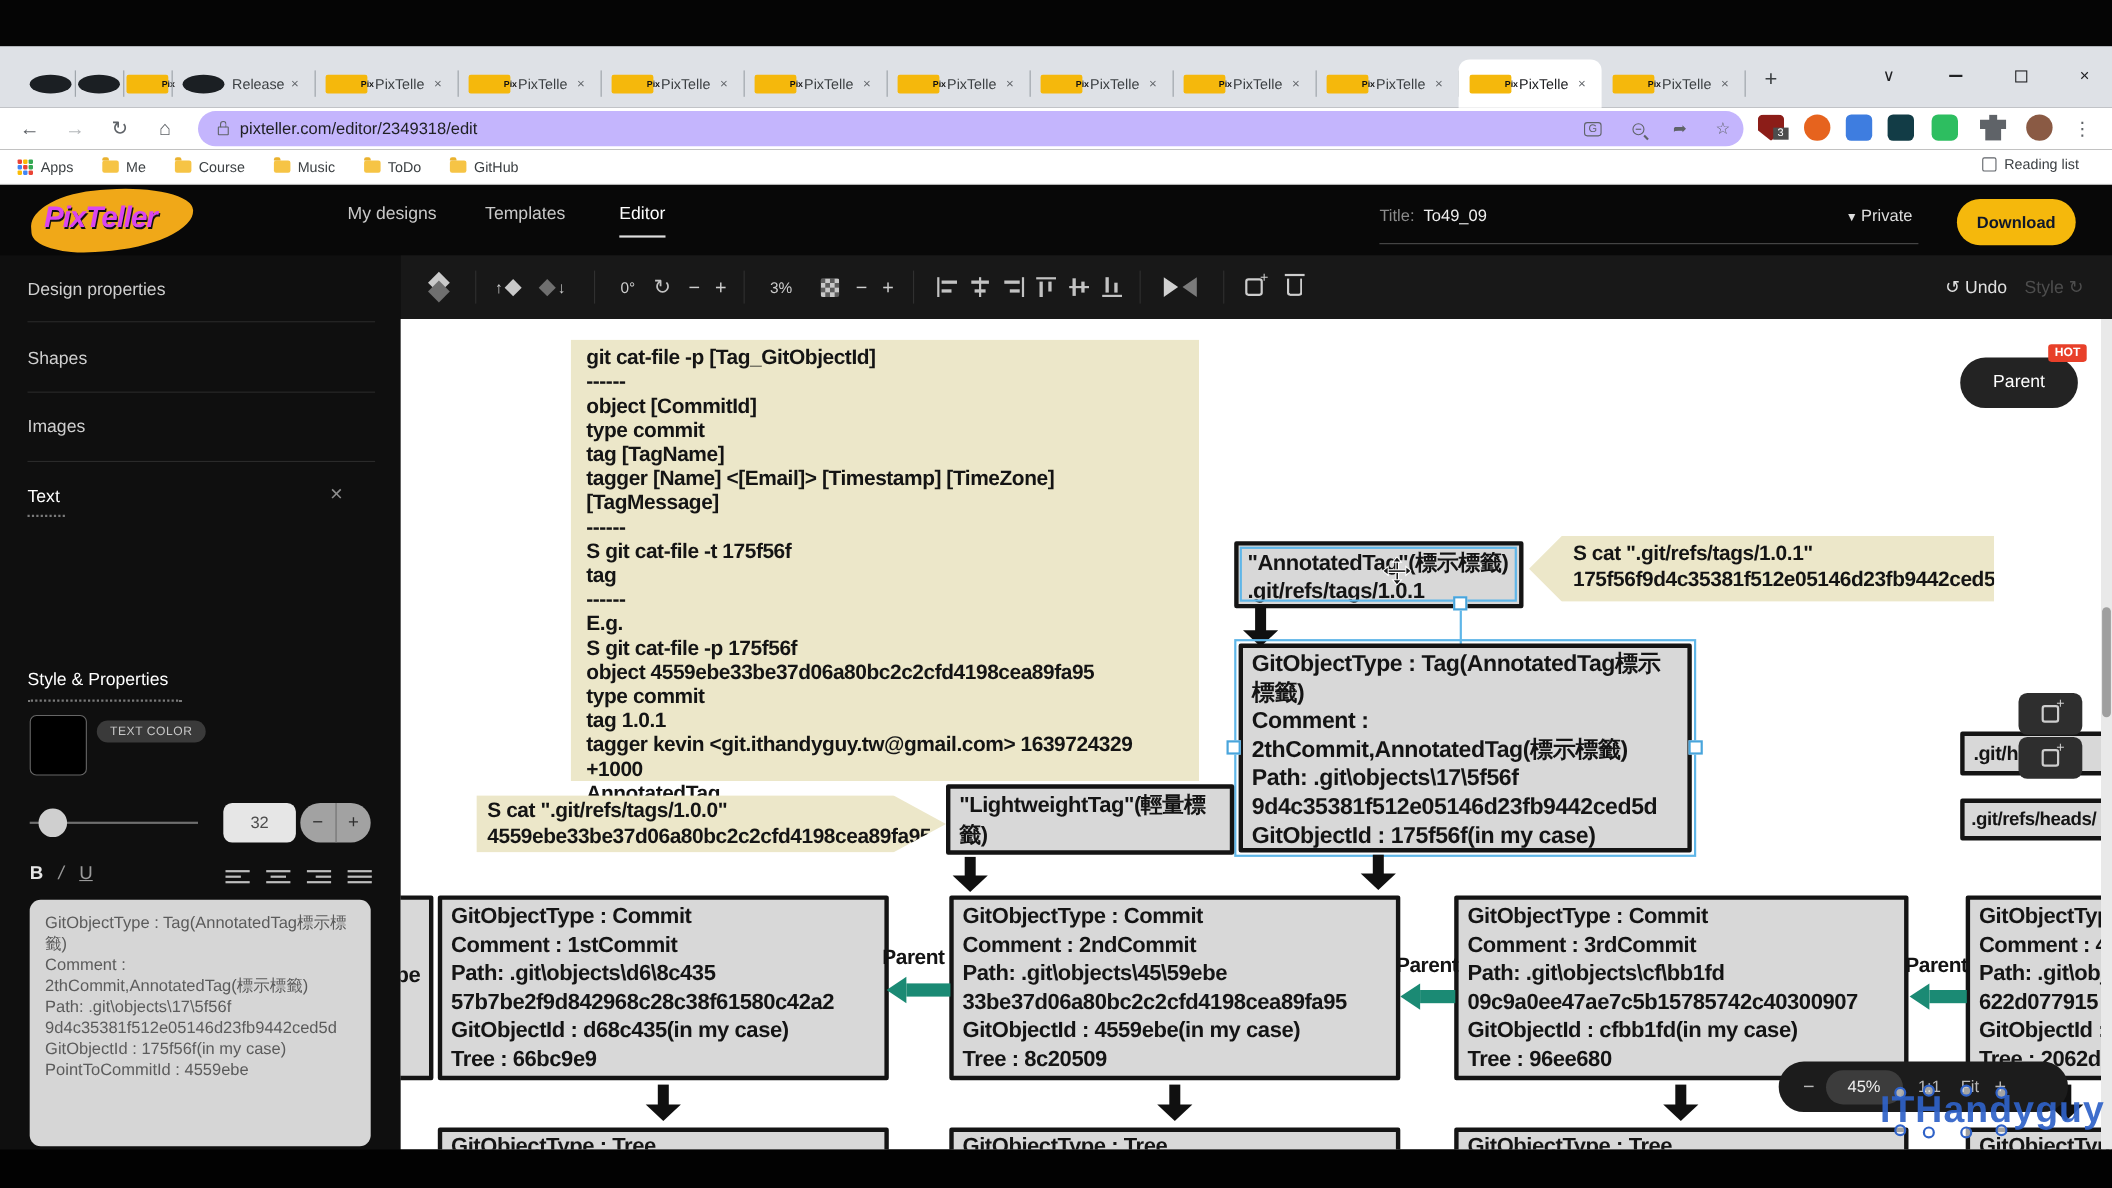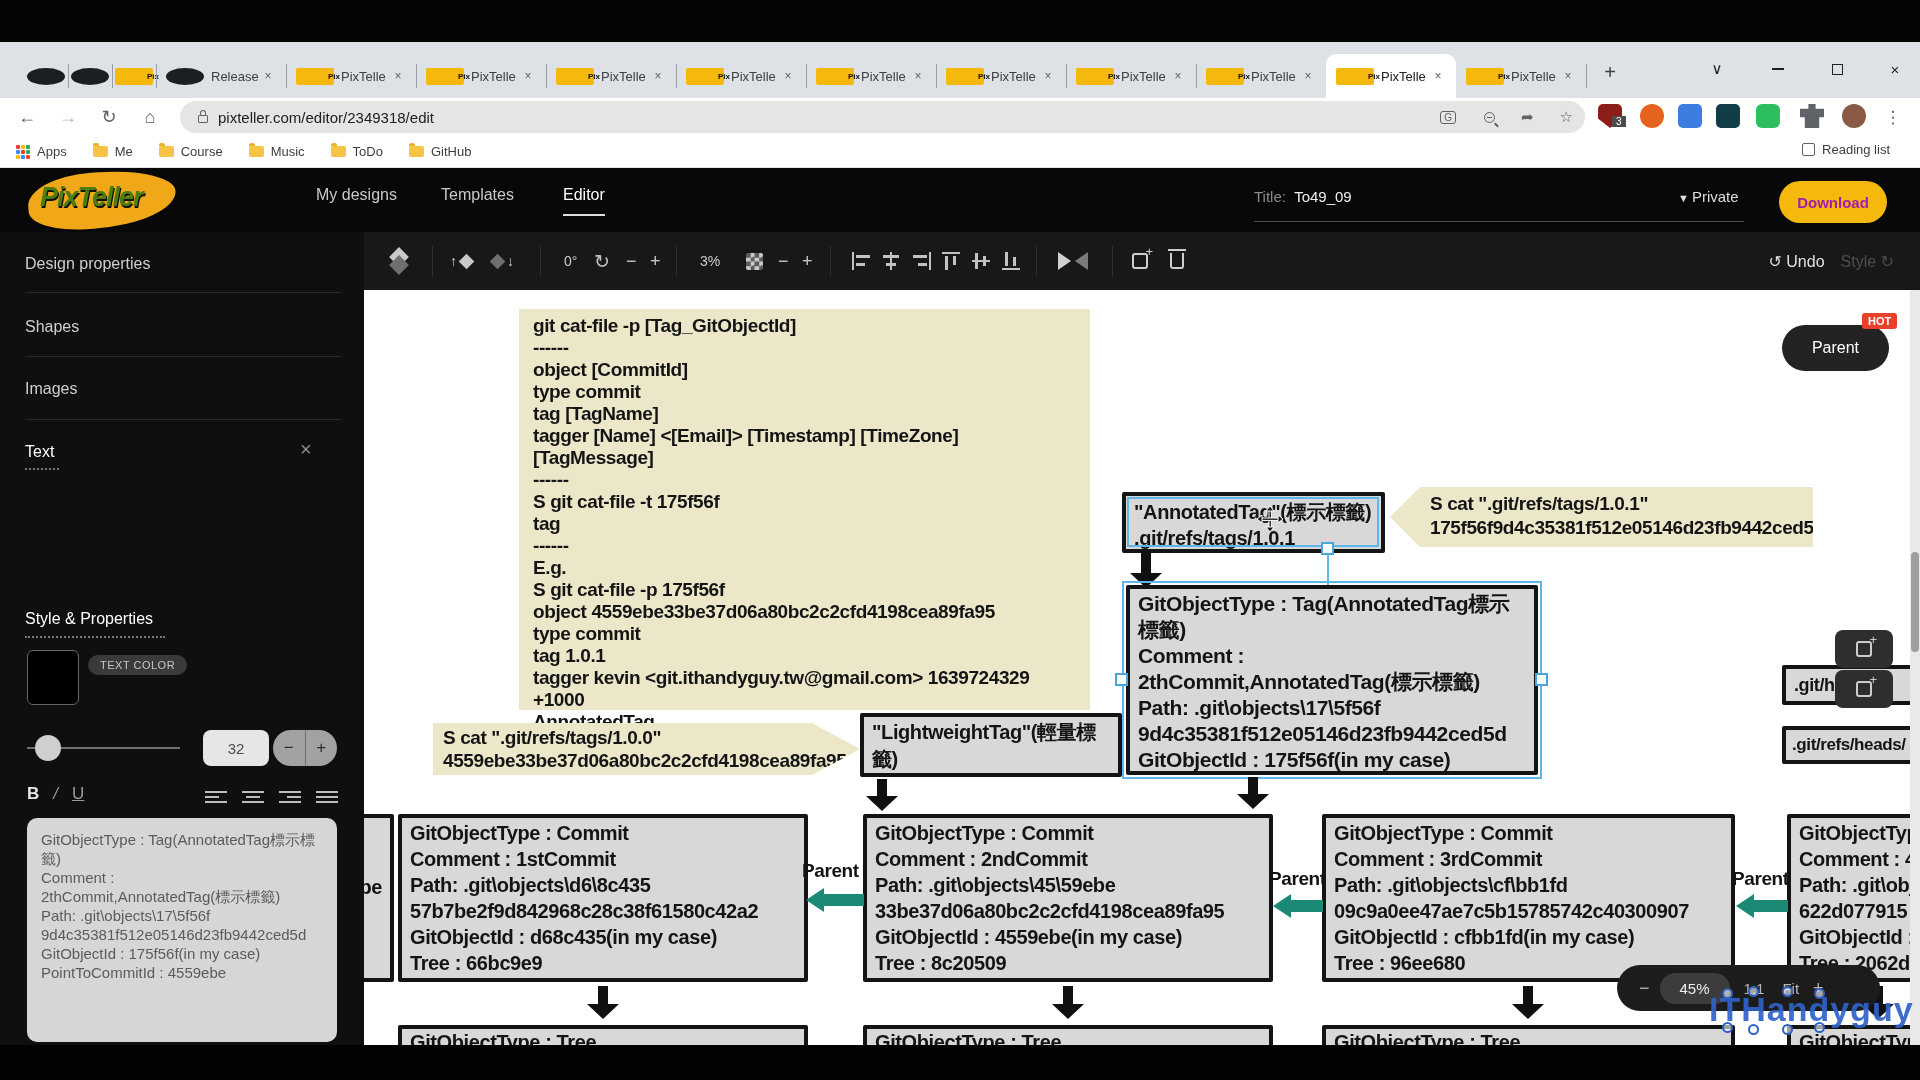--- a/index.html
+++ b/index.html
@@ -26,21 +26,21 @@
   .tclose { width:16px; height:16px; border-radius:50%; font-size:12px; color:#5f6368;
     display:flex; align-items:center; justify-content:center; }
   #new-tab-btn { left:1596px; top:58px; width:28px; height:28px; font-size:20px; color:#3c4043;
     display:flex; align-items:center; justify-content:center; }
   .wctl { top:54px; width:30px; height:30px; color:#202124; font-size:15px; display:flex; align-items:center; justify-content:center; }
   #win-max span { width:11px; height:11px; border:1.5px solid #202124; display:block; }
   #win-min span { width:12px; height:1.8px; background:#202124; display:block; }
 
   #navbar { left:0; top:98px; width:1920px; height:38px; background:#fff; }
   .navico { top:104px; width:26px; height:26px; font-size:18px; color:#5f6368; display:flex; align-items:center; justify-content:center; }
-  #urlpill { left:180px; top:101px; width:1405px; height:32px; background:#e5e5e5; border-radius:16px;
+  #urlpill { left:180px; top:101px; width:1405px; height:32px; background:#c4b5fd; border-radius:16px;
     display:flex; align-items:center; padding:0 12px;justify-content:space-between; }
   #lock-icon { width:10px; height:8px; border:1.6px solid #5f6368; border-radius:1px; position:relative; margin:4px 10px 0 6px; }
   #lock-icon:before { content:""; position:absolute; left:1px; top:-6px; width:4px; height:5px;
     border:1.6px solid #5f6368; border-bottom:none; border-radius:4px 4px 0 0; }
   #url-text { color:#202124; font-size:15px; }
   .urlico { color:#5f6368; font-size:15px; margin-left:26px; }
   #magnifier-icon { width:11px; height:11px; border:1.8px solid #5f6368; border-radius:50%; position:relative; margin-left:28px;}
   #magnifier-icon:before { content:""; position:absolute; width:5px; height:1.8px; background:#5f6368; left:2px; top:4px;}
   #magnifier-icon:after { content:""; position:absolute; width:5px; height:1.8px; background:#5f6368; transform:rotate(45deg); left:9px; top:11px;}
   .extico { top:104px; width:24px; height:24px; border-radius:5px; }
@@ -53,32 +53,32 @@
   .folder:before { content:""; position:absolute; top:-3px; left:0; width:6px; height:3px; background:#eab22f; border-radius:2px 2px 0 0; }
   #apps-grid { width:14px; height:14px; margin-right:7px; display:grid; grid-template-columns:repeat(3,4px); grid-gap:1px; }
   #apps-grid i { width:4px; height:4px; border-radius:1px; }
   #reading-list { position:absolute; right:30px; top:142px; display:flex; align-items:center; color:#3c4043; font-size:13px;}
   #reading-icon { width:13px; height:13px; border:1.5px solid #5f6368; border-radius:2px; margin-right:7px; }
 
   
   #pxheader { left:0; top:168px; width:1920px; height:64px; background:#080808; }
   #logo-splash { left:28px; top:172px; width:148px; height:56px; background:#f0a818;
     border-radius:46% 54% 60% 40% / 55% 45% 60% 40%; transform:rotate(-4deg); }
-  #logo-text { left:40px; top:182px; font-size:27px; font-weight:bold; font-style:italic; color:#4d7c0f;
+  #logo-text { left:40px; top:182px; font-size:27px; font-weight:bold; font-style:italic; color:#d946ef;
     text-shadow:1px 2px 0 #111; letter-spacing:-1px; }
   .pxnav { top:186px; color:#c9c9c9; font-size:16px; }
   .pxnav.active { color:#fff; border-bottom:2px solid #ddd; padding-bottom:10px; }
   #title-row { left:1254px; top:188px; font-size:15px; }
   #title-label { color:#8a8a8a; }
   #title-value { color:#eee; margin-left:4px; }
   #title-underline { left:1254px; top:221px; width:490px; height:1px; background:#4c4c4c; }
   #privacy { left:1678px; top:188px; color:#ddd; font-size:15px; }
   #privacy .caret { font-size:11px; margin-right:3px; }
   #download-btn { left:1779px; top:181px; width:108px; height:42px; background:#f5b80c; border-radius:21px;
-    color:#a21caf; font-size:15px; font-weight:bold; display:flex; align-items:center; justify-content:center; }
+    color:#0f172a; font-size:15px; font-weight:bold; display:flex; align-items:center; justify-content:center; }
 
   
   #sidebar { left:0; top:232px; width:364px; height:848px; background:#0f0f0f; z-index:5; }
   .side-item { position:absolute; left:25px; color:#cfcfcf; font-size:16px; }
   .side-div { position:absolute; left:25px; width:316px; height:1px; background:#2a2a2a; }
   #side-text { color:#fff; }
   #side-text-dots { position:absolute; left:25px; top:236px; width:34px; border-bottom:2px dotted #7a7a7a; }
   #text-close { position:absolute; left:300px; top:206px; color:#8d8d8d; font-size:20px; }
   #add-text-tile { position:absolute; left:27px; top:251px; width:96px; height:98px; background:#414141; border-radius:14px;
     color:#fff; text-align:center; }

